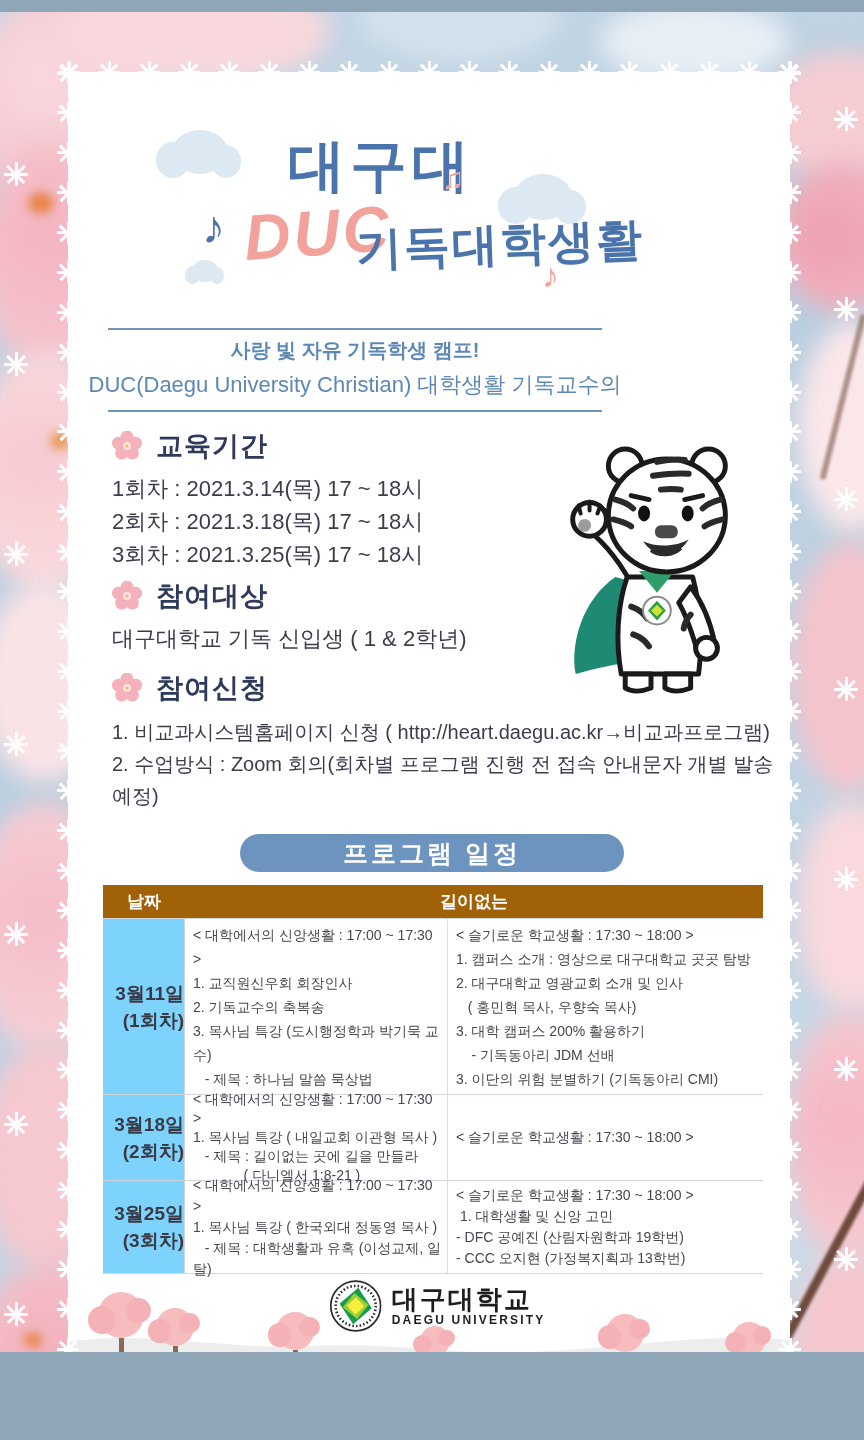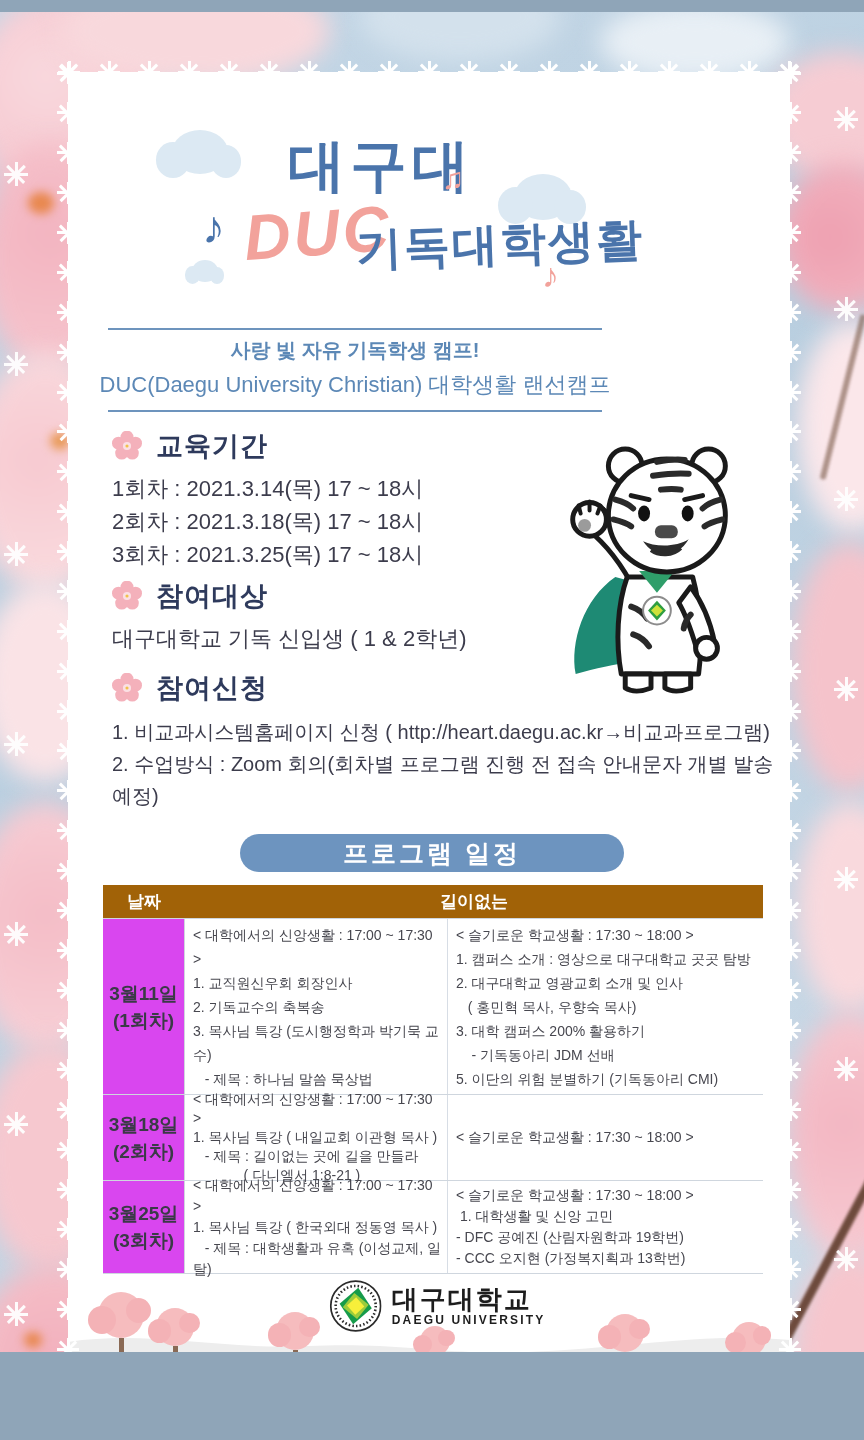--- a/index.html
+++ b/index.html
@@ -52,21 +52,21 @@
   .banner{position:absolute;left:172px;top:762px;width:384px;height:38px;background:#6d94bf;border-radius:19px;
           color:#fff;font-size:25px;font-weight:700;letter-spacing:3px;display:flex;align-items:center;justify-content:center}
   
   .table{position:absolute;left:35px;top:813px;width:660px;border-bottom:1px solid #cfd6de;color:#47474f}
   .thead{display:flex;height:33px;background:#a16207;color:#fff;font-size:17px;font-weight:600}
   .thead .th{display:flex;align-items:center;justify-content:center}
   .col-date{width:82px;flex:0 0 auto}
   .col-prog{flex:1}
   .trow{display:flex;border-top:1px solid #cfd6de}
   .td{box-sizing:border-box}
-  .td.date{width:82px;flex:0 0 auto;background:#d946ef;display:flex;flex-direction:column;align-items:center;
+  .td.date{width:82px;flex:0 0 auto;background:#7dd3fc;display:flex;flex-direction:column;align-items:flex-end;
            justify-content:center;font-size:19px;font-weight:600;color:#3a3a46;line-height:27px;border-right:1px solid #cfd6de}
   .td.progL{width:263px;flex:0 0 auto;border-right:1px solid #d7dde5}
   .td.progR{flex:1}
   .td.progL,.td.progR{display:flex;flex-direction:column;justify-content:center;padding:6px 4px 6px 8px;
            font-size:14px;white-space:pre-wrap}
   .row-1 .td.progL,.row-1 .td.progR{line-height:24px}
   .row-2 .td.progL,.row-2 .td.progR{line-height:19px}
   .row-3 .td.progL,.row-3 .td.progR{line-height:21px}
   .row-1{height:175px}.row-2{height:85px}.row-3{height:92px}
   
@@ -147,21 +147,21 @@
     <div class="t-school">대구대</div>
     <div class="t-note-a">♫</div>
     <div class="t-note-b">♪</div>
     <div class="t-duc">DUC</div>
     <div class="t-tag">기독대학생활</div>
     <div class="t-note-c">♪</div>
 
     <div class="divider" style="top:256px"></div>
     <div class="subtitle">
       <div class="s1">사랑 빛 자유 기독학생 캠프!</div>
-      <div class="s2">DUC(Daegu University Christian) 대학생활 랜선캠프</div>
+      <div class="s2">DUC(Daegu University Christian) 대학생활 기독교수의</div>
     </div>
     <div class="divider" style="top:338px"></div>
 
     <div class="section sec-a" style="top:356px">
       <div class="sec-head">
         <svg width="30" height="30" viewBox="0 0 34 34">
           <circle cx="17" cy="7" r="7.4" fill="#f4b1bb"></circle>
             <circle cx="26.6" cy="13.8" r="7.4" fill="#f4b1bb"></circle>
           <circle cx="23" cy="25" r="7.4" fill="#f4b1bb"></circle>
             <circle cx="11" cy="25" r="7.4" fill="#f4b1bb"></circle>
@@ -244,21 +244,21 @@
       <div class="thead">
         <div class="th col-date">날짜</div>
         <div class="th col-prog">길이없는</div>
       </div>
       <div class="trow row-1">
         <div class="td date">
           <div>3월11일</div>
           <div>(1회차)</div>
         </div>
         <div class="td progL"><div>&lt; 대학에서의 신앙생활 : 17:00 ~ 17:30 &gt;</div><div>1. 교직원신우회 회장인사</div><div>2. 기독교수의 축복송</div><div>3. 목사님 특강 (도시행정학과 박기묵 교수)</div><div>   - 제목 : 하나님 말씀 묵상법</div></div>
-        <div class="td progR"><div>&lt; 슬기로운 학교생활 : 17:30 ~ 18:00 &gt;</div><div>1. 캠퍼스 소개 : 영상으로 대구대학교 곳곳 탐방</div><div>2. 대구대학교 영광교회 소개 및 인사</div><div>   ( 홍민혁 목사, 우향숙 목사)</div><div>3. 대학 캠퍼스 200% 활용하기</div><div>    - 기독동아리 JDM 선배</div><div>5. 이단의 위험 분별하기 (기독동아리 CMI)</div></div>
+        <div class="td progR"><div>&lt; 슬기로운 학교생활 : 17:30 ~ 18:00 &gt;</div><div>1. 캠퍼스 소개 : 영상으로 대구대학교 곳곳 탐방</div><div>2. 대구대학교 영광교회 소개 및 인사</div><div>   ( 홍민혁 목사, 우향숙 목사)</div><div>3. 대학 캠퍼스 200% 활용하기</div><div>    - 기독동아리 JDM 선배</div><div>3. 이단의 위험 분별하기 (기독동아리 CMI)</div></div>
       </div>
       <div class="trow row-2">
         <div class="td date">
           <div>3월18일</div>
           <div>(2회차)</div>
         </div>
         <div class="td progL"><div>&lt; 대학에서의 신앙생활 : 17:00 ~ 17:30 &gt;</div><div>1. 목사님 특강 ( 내일교회 이관형 목사 )</div><div>   - 제목 : 길이없는 곳에 길을 만들라</div><div>             ( 다니엘서 1:8-21 )</div></div>
         <div class="td progR"><div>&lt; 슬기로운 학교생활 : 17:30 ~ 18:00 &gt;</div></div>
       </div>
       <div class="trow row-3">

